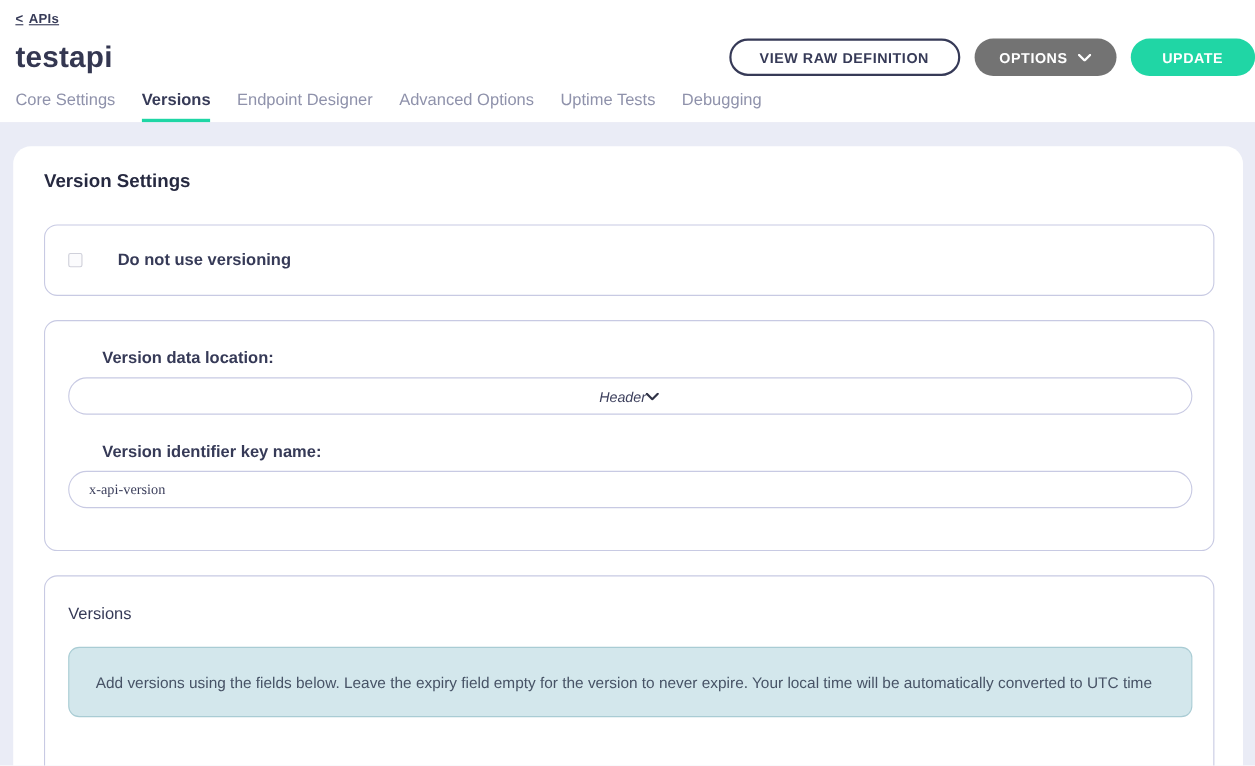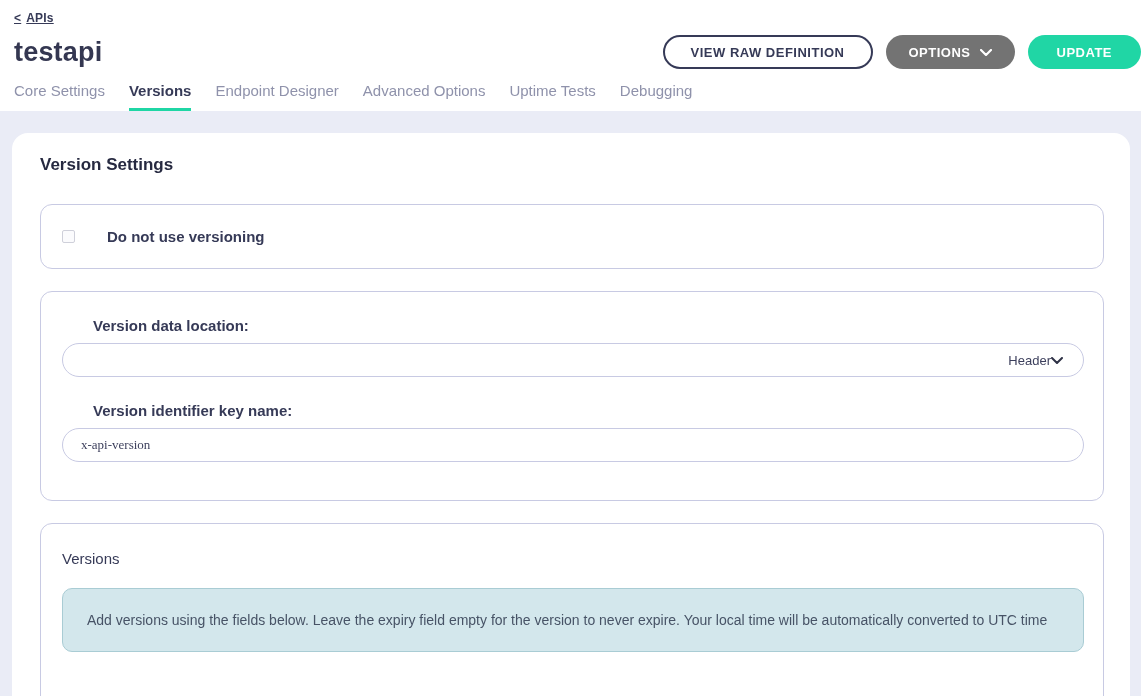--- a/index.html
+++ b/index.html
@@ -64,21 +64,21 @@
     background: #fbfbfd; cursor: pointer; flex: none;
   }
   .checkbox-label { font-size: 15px; font-weight: 700; color: #363a57; cursor: pointer; }
   .field-label { font-size: 15px; font-weight: 700; color: #363a57; margin-bottom: 9px; margin-left: 31px; }
   .field-label.spaced { margin-top: 25px; }
   .pill-select, .pill-input {
     width: 1022px; height: 34px; border: 1px solid #c8cae3; border-radius: 17px;
     background: #ffffff; display: flex; align-items: center;
     padding: 0 18px; font-size: 13px; color: #3c3f5c; cursor: pointer;
   }
-  .pill-select { justify-content: flex-end; padding-right: 20px; }
+  .pill-select { justify-content: center; padding-right: 20px; font-style: italic; }
   .pill-input {
     font-family: Liberation Serif, serif;
     outline: none; cursor: text;
   }
   .versions-title { font-size: 15px; font-weight: 400; color: #363a57; }
   .info-box {
     margin-top: 21px; width: 1022px;
     background: #d3e7ec; border: 1px solid #a9ccd4; border-radius: 10px;
     padding: 20px 24px; font-size: 14px; line-height: 22px; color: #475366;
   }

